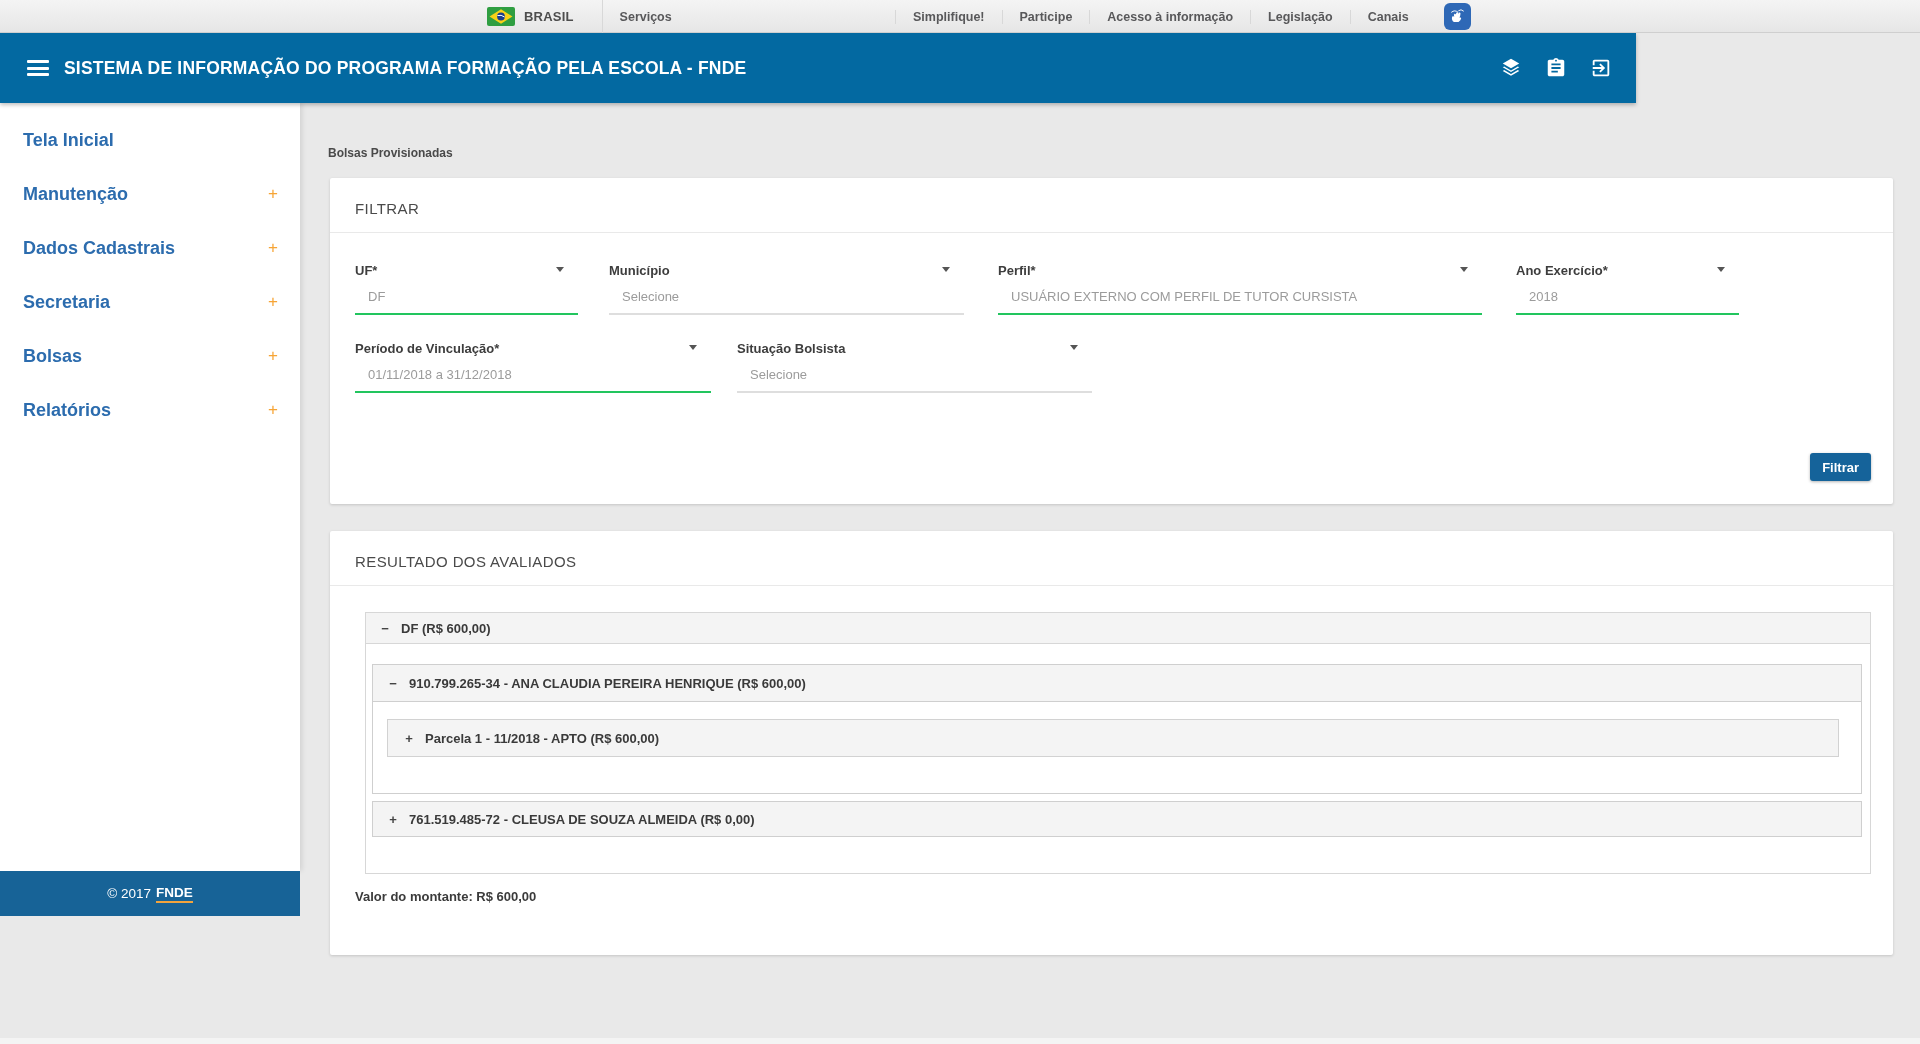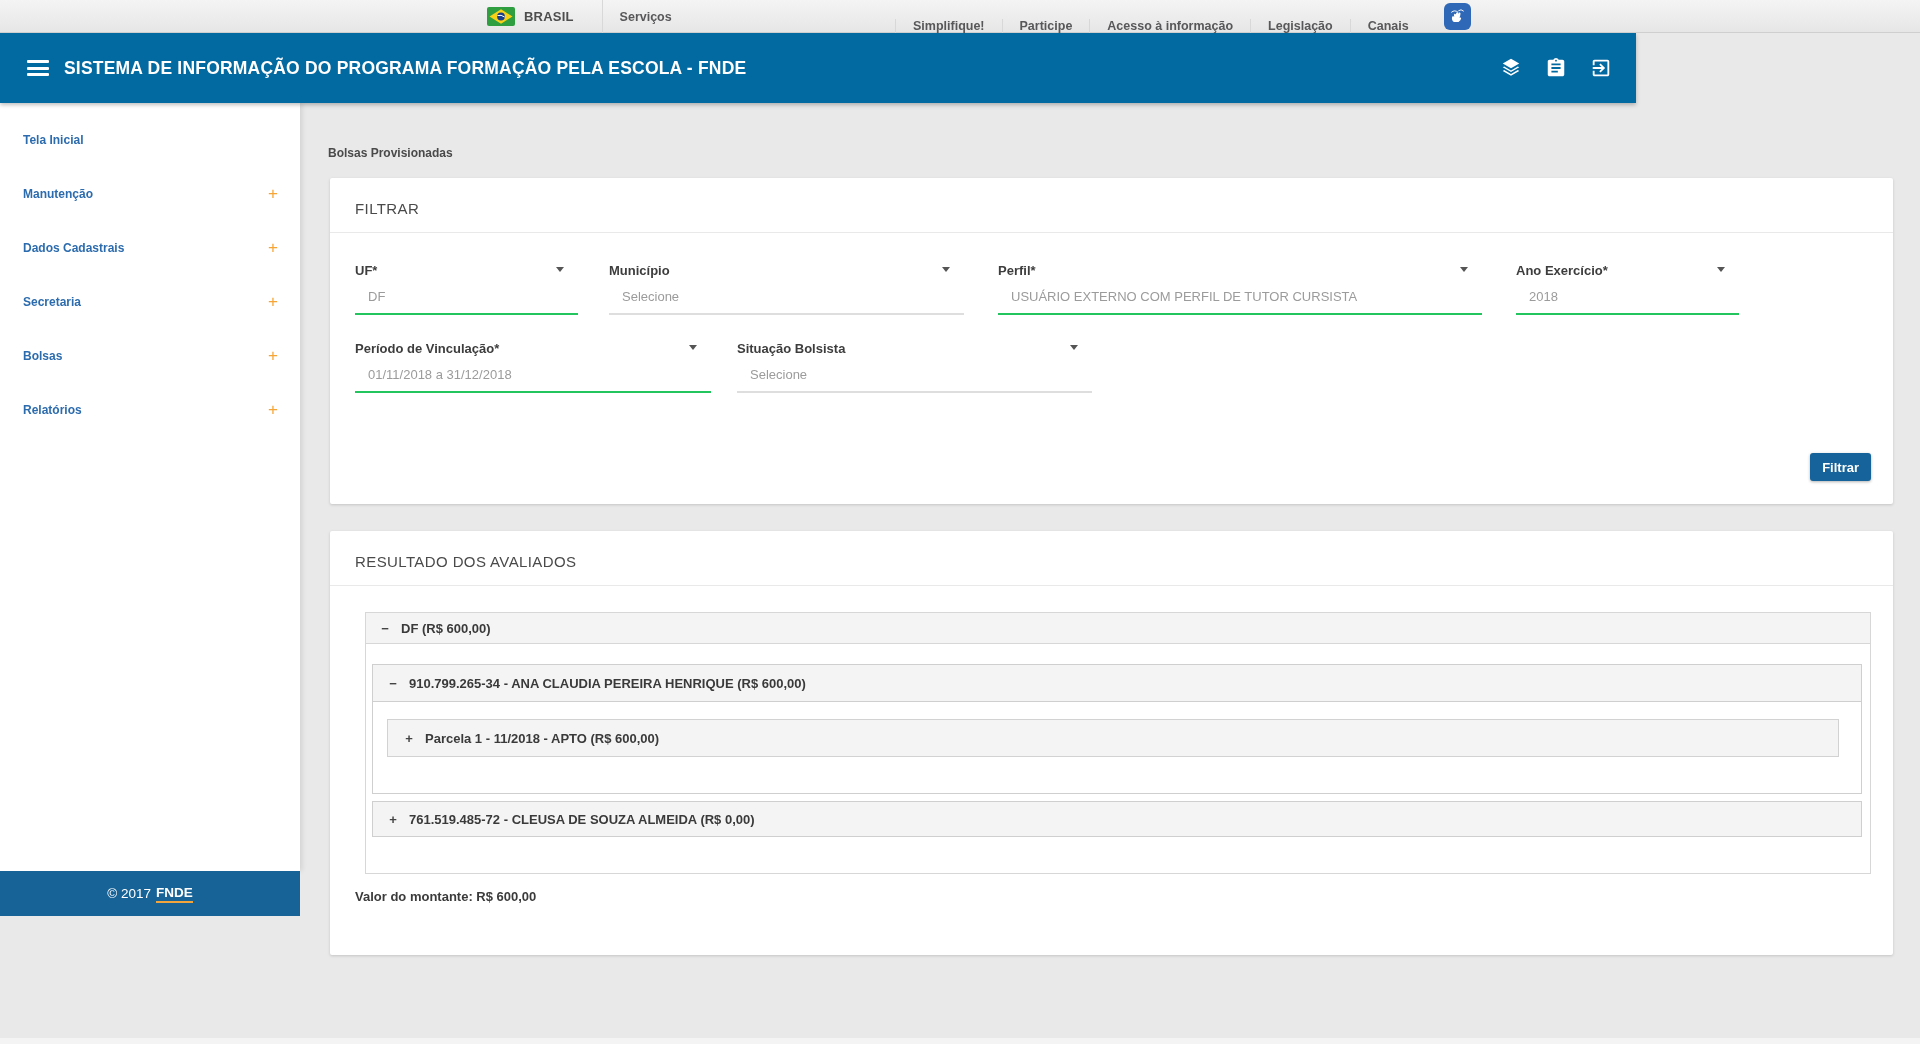--- a/index.html
+++ b/index.html
@@ -7,21 +7,21 @@
   body { font-family:"Liberation Sans", sans-serif; background:#e9e9e9; position:relative; }
 
   
   .govbar{
     position:absolute; left:0; top:0; width:1920px; height:33px;
     background:linear-gradient(#f4f4f4,#e6e6e6);
     border-bottom:1px solid #cfcfcf;
     display:flex; align-items:stretch; z-index:30;
   }
   .gov-left{ position:absolute; left:487px; top:0; height:33px; display:flex; align-items:stretch; }
-  .gov-right{ position:absolute; left:895px; top:0; height:33px; display:flex; align-items:flex-end; }
+  .gov-right{ position:absolute; left:895px; top:0; height:33px; display:flex; align-items:center; }
   .gov-brand-wrap{ display:flex; align-items:center; gap:9px; padding:0 28px 0 0; }
   .flag{ width:28px; height:19px; display:inline-block; }
   .gov-brand{ font-size:13px; font-weight:bold; color:#4d4d4d; letter-spacing:.2px; }
   .gov-item{
     display:flex; align-items:center; padding:0 17px; font-size:12.5px; font-weight:bold;
     color:#58585a; border-left:1px solid #d8d8d8; cursor:pointer; white-space:nowrap;
   }
   .vlibras{
     margin-left:18px; align-self:center; width:27px; height:27px; border-radius:6px;
     background:#2e68b6; display:flex; align-items:center; justify-content:center; cursor:pointer;
@@ -56,21 +56,21 @@
       radial-gradient(ellipse at 58% 42%, rgba(243,205,150,.55), rgba(243,205,150,0) 45%),
       linear-gradient(135deg,#0e2c66 0%,#071a44 55%,#030d28 100%);
   }
   .user-name{ font-size:15px; color:#4a4a4a; letter-spacing:.3px; }
   .user-role{ font-size:11.5px; color:#8d8d8d; margin-top:3px; }
   .menu{ padding-top:10px; }
   .menu-item{
     height:54px; display:flex; align-items:center; justify-content:space-between;
     padding:0 22px 0 23px; cursor:pointer;
   }
-  .menu-item .lbl{ font-size:12px; font-weight:bold; color:#2c6cae; }
+  .menu-item .lbl{ font-size:18px; font-weight:bold; color:#2c6cae; }
   .menu-item .plus{ font-size:17px; color:#f6a435; font-weight:normal; }
   .side-footer{
     position:absolute; left:0; top:871px; width:300px; height:45px; background:#176397;
     display:flex; align-items:center; justify-content:center; gap:5px;
     color:#fff; font-size:13.5px; z-index:11;
   }
   .side-footer .fnde{ font-weight:bold; border-bottom:2px solid #f2a43d; padding-bottom:1px; cursor:pointer; color:#fff; text-decoration:none; }
 
   
   .page-title{

